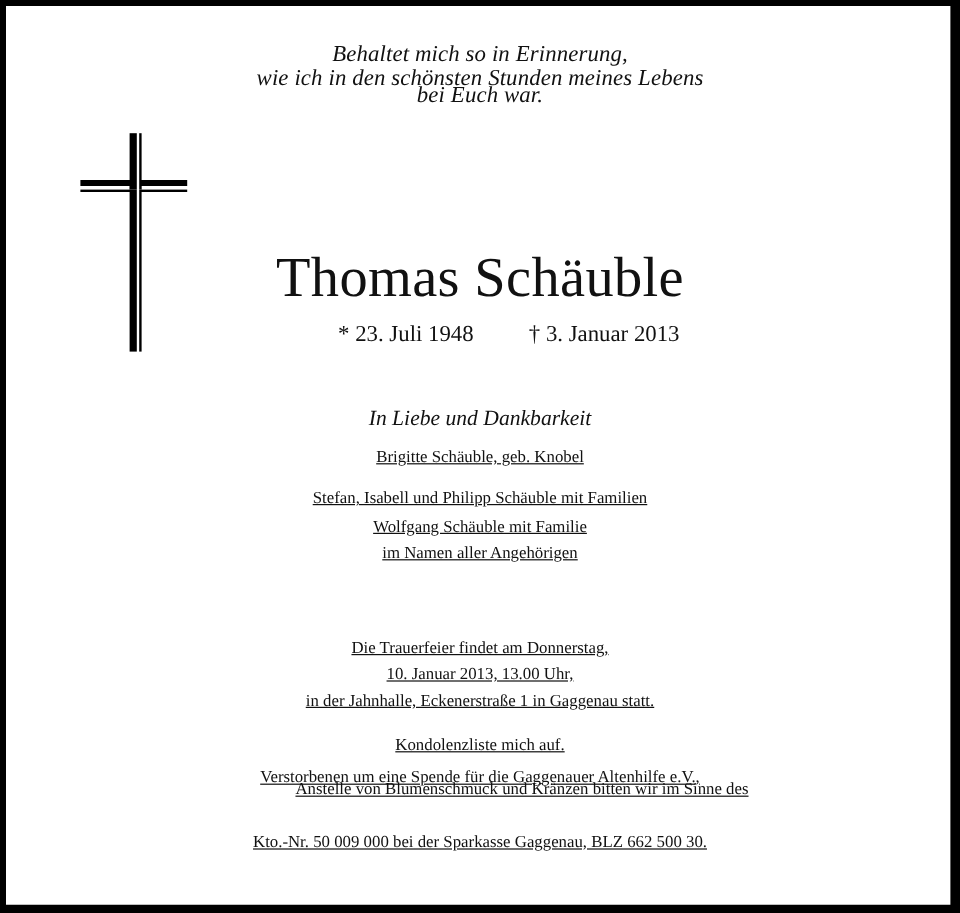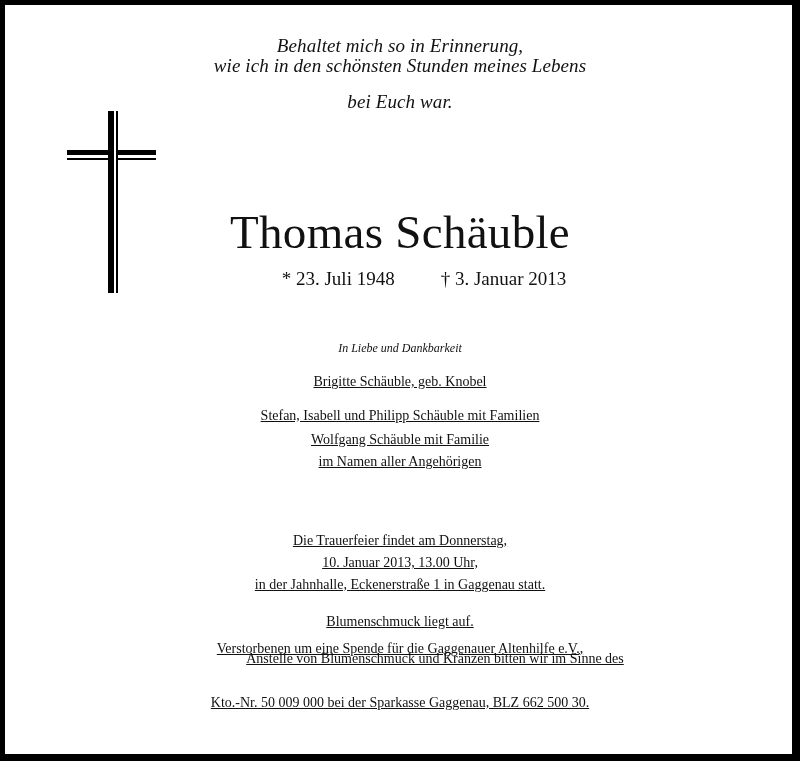--- a/index.html
+++ b/index.html
@@ -43,21 +43,21 @@
       line-height: 50px;
       letter-spacing: 0.3px;
     }
     .dates {
       font-size: 19px;
       line-height: 22px;
     }
     .dates .gap { display: inline-block; width: 46px; }
     .italic-head {
       font-style: italic;
-      font-size: 12px;
+      font-size: 18px;
       line-height: 22px;
     }
     .body-text {
       font-size: 14px;
       line-height: 22px;
       text-decoration: underline;
     }
     .cross {
       position: absolute;
     }
@@ -66,21 +66,21 @@
       background: #000000;
     }
   </style>
 </head>
 <body>
 
 <div class="frame"></div>
 
 <div class="line motto" style="top:36px;">Behaltet mich so in Erinnerung,</div>
 <div class="line motto" style="top:56px;">wie ich in den schönsten Stunden meines Lebens</div>
-<div class="line motto" style="top:92px;">bei Euch war.</div>
+<div class="line motto" style="top:70px;">bei Euch war.</div>
 
 <div class="cross" style="left:0;top:0;">
   <div class="bar" style="left:108px;top:111px;width:6px;height:182px;"></div>
   <div class="bar" style="left:116px;top:111px;width:2px;height:182px;"></div>
   <div class="bar" style="left:67px;top:150px;width:89px;height:5px;"></div>
   <div class="bar" style="left:67px;top:158px;width:89px;height:2px;"></div>
 
   <div class="bar" style="left:114px;top:150px;width:2px;height:10px;background:#ffffff;"></div>
   <div class="bar" style="left:108px;top:155px;width:10px;height:3px;background:#ffffff;"></div>
   <div class="bar" style="left:108px;top:155px;width:6px;height:3px;"></div>
@@ -98,17 +98,17 @@
 <div class="line body-text" style="top:371px;">Brigitte Schäuble, geb. Knobel</div>
 <div class="line body-text" style="top:405px;">Stefan, Isabell und Philipp Schäuble mit Familien</div>
 
 <div class="line body-text" style="top:429px;">Wolfgang Schäuble mit Familie</div>
 <div class="line body-text" style="top:451px;">im Namen aller Angehörigen</div>
 
 <div class="line body-text" style="top:530px;">Die Trauerfeier findet am Donnerstag,</div>
 <div class="line body-text" style="top:552px;">10. Januar 2013, 13.00 Uhr,</div>
 <div class="line body-text" style="top:574px;">in der Jahnhalle, Eckenerstraße 1 in Gaggenau statt.</div>
 
-<div class="line body-text" style="top:611px;">Blumenschmuck liegt auf.</div>
+<div class="line body-text" style="top:611px;">Kondolenzliste mich auf.</div>
 
 <div class="line body-text" style="top:648px;padding-left:35px;">Anstelle von Blumenschmuck und Kränzen bitten wir im Sinne des</div>
 <div class="line body-text" style="top:638px;">Verstorbenen um eine Spende für die Gaggenauer Altenhilfe e.V.,</div>
 <div class="line body-text" style="top:692px;">Kto.-Nr. 50 009 000 bei der Sparkasse Gaggenau, BLZ 662 500 30.</div>
 
 </body></html>

